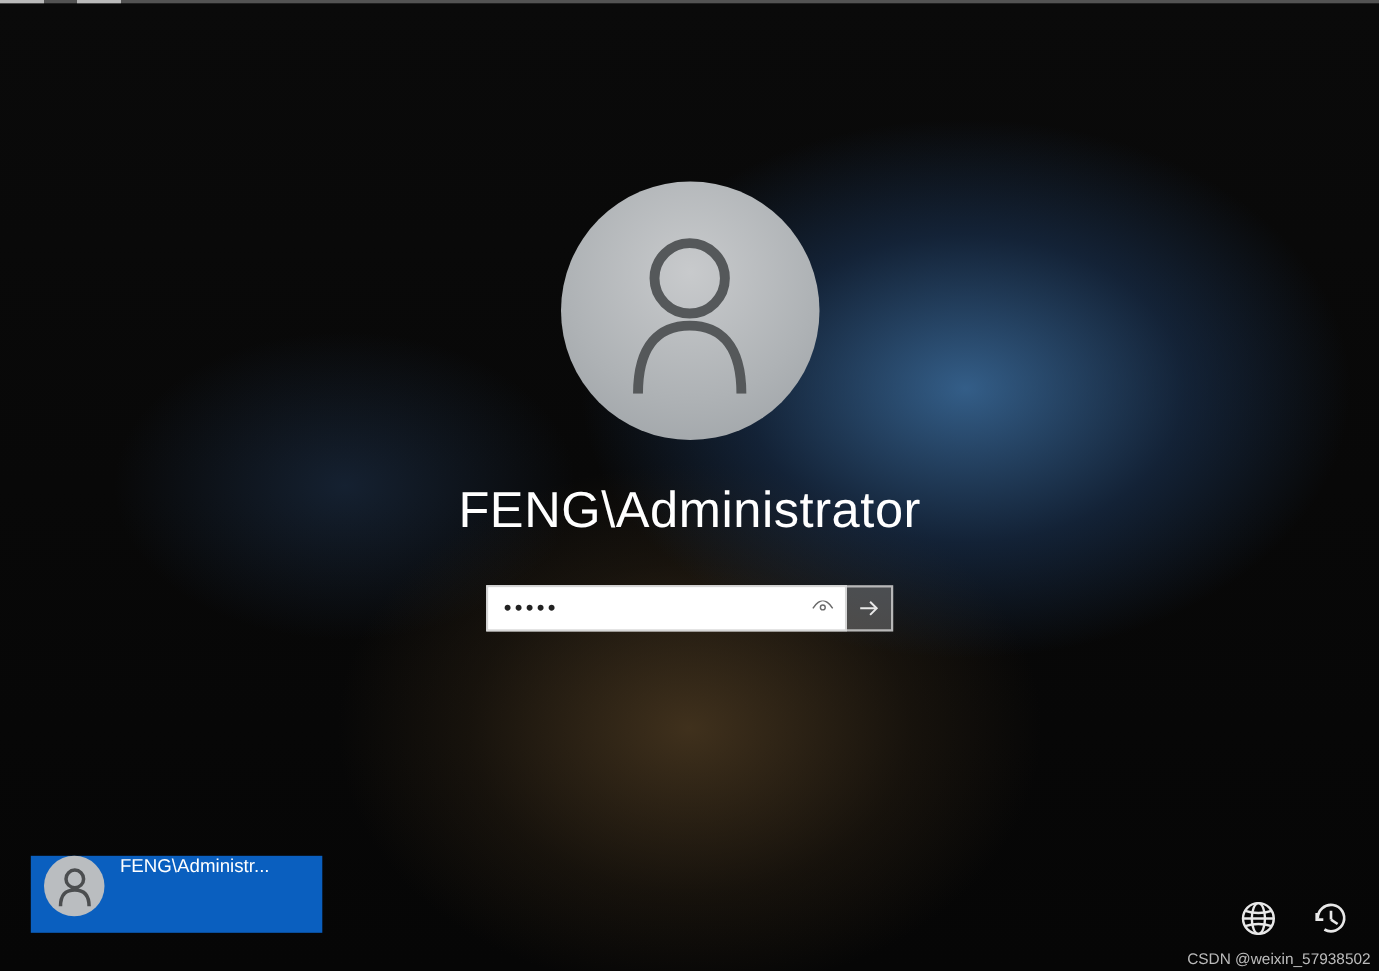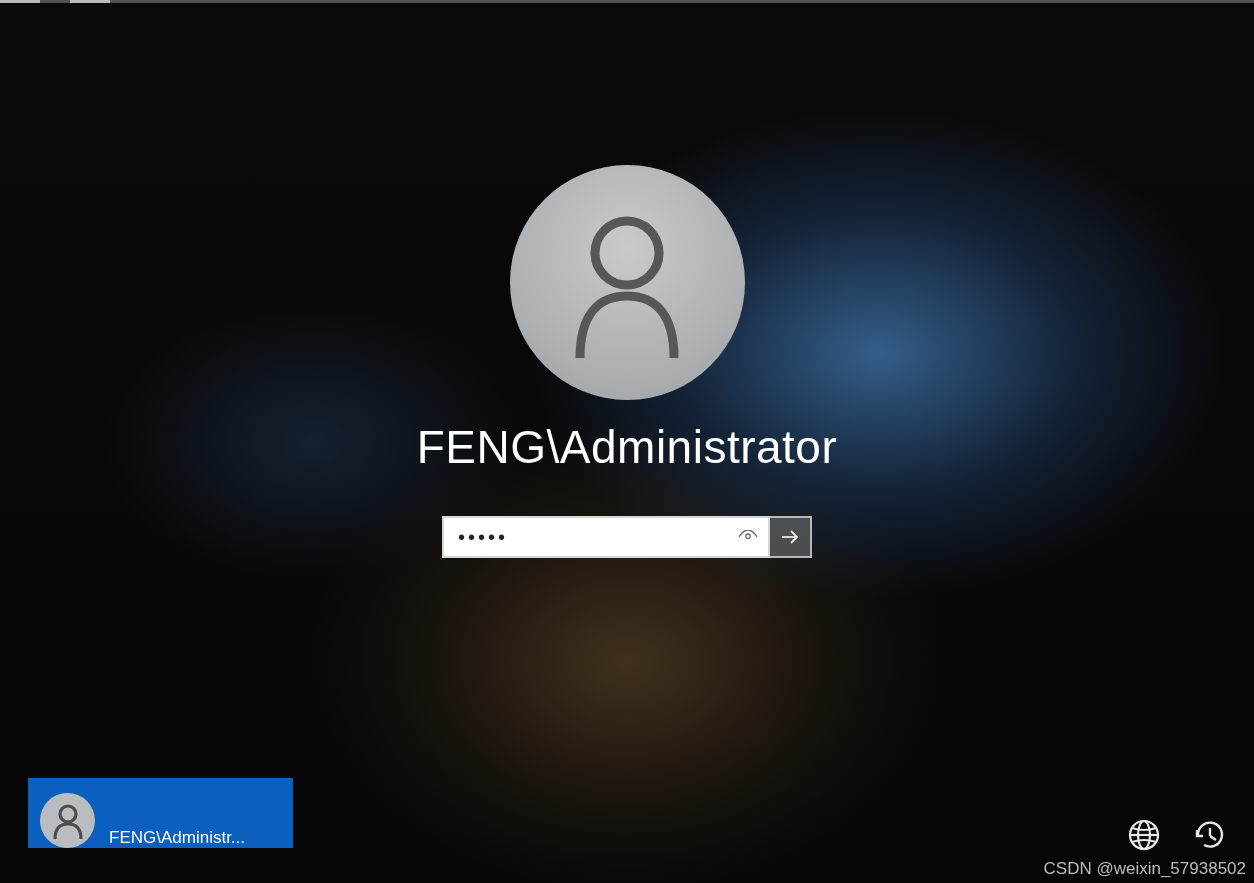--- a/index.html
+++ b/index.html
@@ -16,49 +16,49 @@
   .top-edge { position:absolute; top:0; left:0; right:0; height:3px; background:rgba(255,255,255,0.3); }
   .top-edge::before { content:""; position:absolute; left:0; top:0; width:40px; height:3px; background:rgba(255,255,255,0.6); }
   .top-edge::after { content:""; position:absolute; left:70px; top:0; width:40px; height:3px; background:rgba(255,255,255,0.6); }
 
   .center { position:absolute; top:165px; left:0; right:0; display:flex; flex-direction:column; align-items:center; }
   .avatar-big {
     width: 235px; height: 235px; border-radius:50%;
     background: radial-gradient(circle at 50% 35%, #c8cacc 0%, #aeb2b5 60%, #9ba0a4 100%);
     display:flex; align-items:center; justify-content:center;
   }
-  .username-big { margin-top:20px; font-size:46px; font-weight:300; color:#fff; letter-spacing:0.5px; }
+  .username-big { margin-top:36px; font-size:46px; font-weight:300; color:#fff; letter-spacing:0.5px; }
 
   .pw-row { margin-top:42px; display:flex; align-items:stretch; }
   .pw-box { position:relative; width:328px; height:42px; background:#fff; border:2px solid rgba(210,210,210,0.9); display:flex; align-items:center; }
   .pw-input {
     flex:1; height:100%; border:none; outline:none; padding:0 38px 0 14px;
     font-size:20px; letter-spacing:3px; color:#222; font-family:inherit;
   }
   .reveal { position:absolute; right:4px; top:0; bottom:0; width:32px; display:flex; align-items:center; justify-content:center; cursor:pointer; }
   .submit {
     width:42px; height:42px; margin-left:0;
     background:rgba(120,120,120,0.55);
     border:2px solid rgba(210,210,210,0.8); border-left:none;
     display:flex; align-items:center; justify-content:center; cursor:pointer;
   }
 
   .accounts { position:absolute; left:28px; bottom:35px; width:265px; }
-  .acct { display:flex; align-items:flex-end; height:70px; padding:0 12px; gap:14px; cursor:pointer; }
+  .acct { display:flex; align-items:flex-start; height:70px; padding:0 12px; gap:14px; cursor:pointer; }
   .acct.selected { background:#0a5fbf; }
   .acct-avatar {
     width:55px; height:55px; border-radius:50%;
     background:#babdc0; display:flex; align-items:center; justify-content:center; flex-shrink:0;
   }
   .acct-label { font-size:17px; color:#fff; white-space:nowrap; overflow:hidden; text-overflow:ellipsis; }
 
   .utilities { position:absolute; right:24px; bottom:28px; display:flex; gap:26px; align-items:center; }
   .util-btn { width:40px; height:40px; display:flex; align-items:center; justify-content:center; cursor:pointer; }
 
-  .watermark { position:absolute; right:8px; bottom:4px; font-size:17px; color:rgba(220,220,220,0.85); }
+  .watermark { position:absolute; right:8px; bottom:4px; font-size:14px; color:rgba(220,220,220,0.85); }
 </style>
 </head>
 <body>
 
 <div class="top-edge"></div>
 
 <div class="center">
   <div class="avatar-big">
     <svg width="130" height="150" viewBox="0 0 130 150">
       <circle cx="65" cy="45" r="32" fill="none" stroke="#55585a" stroke-width="9"></circle>

